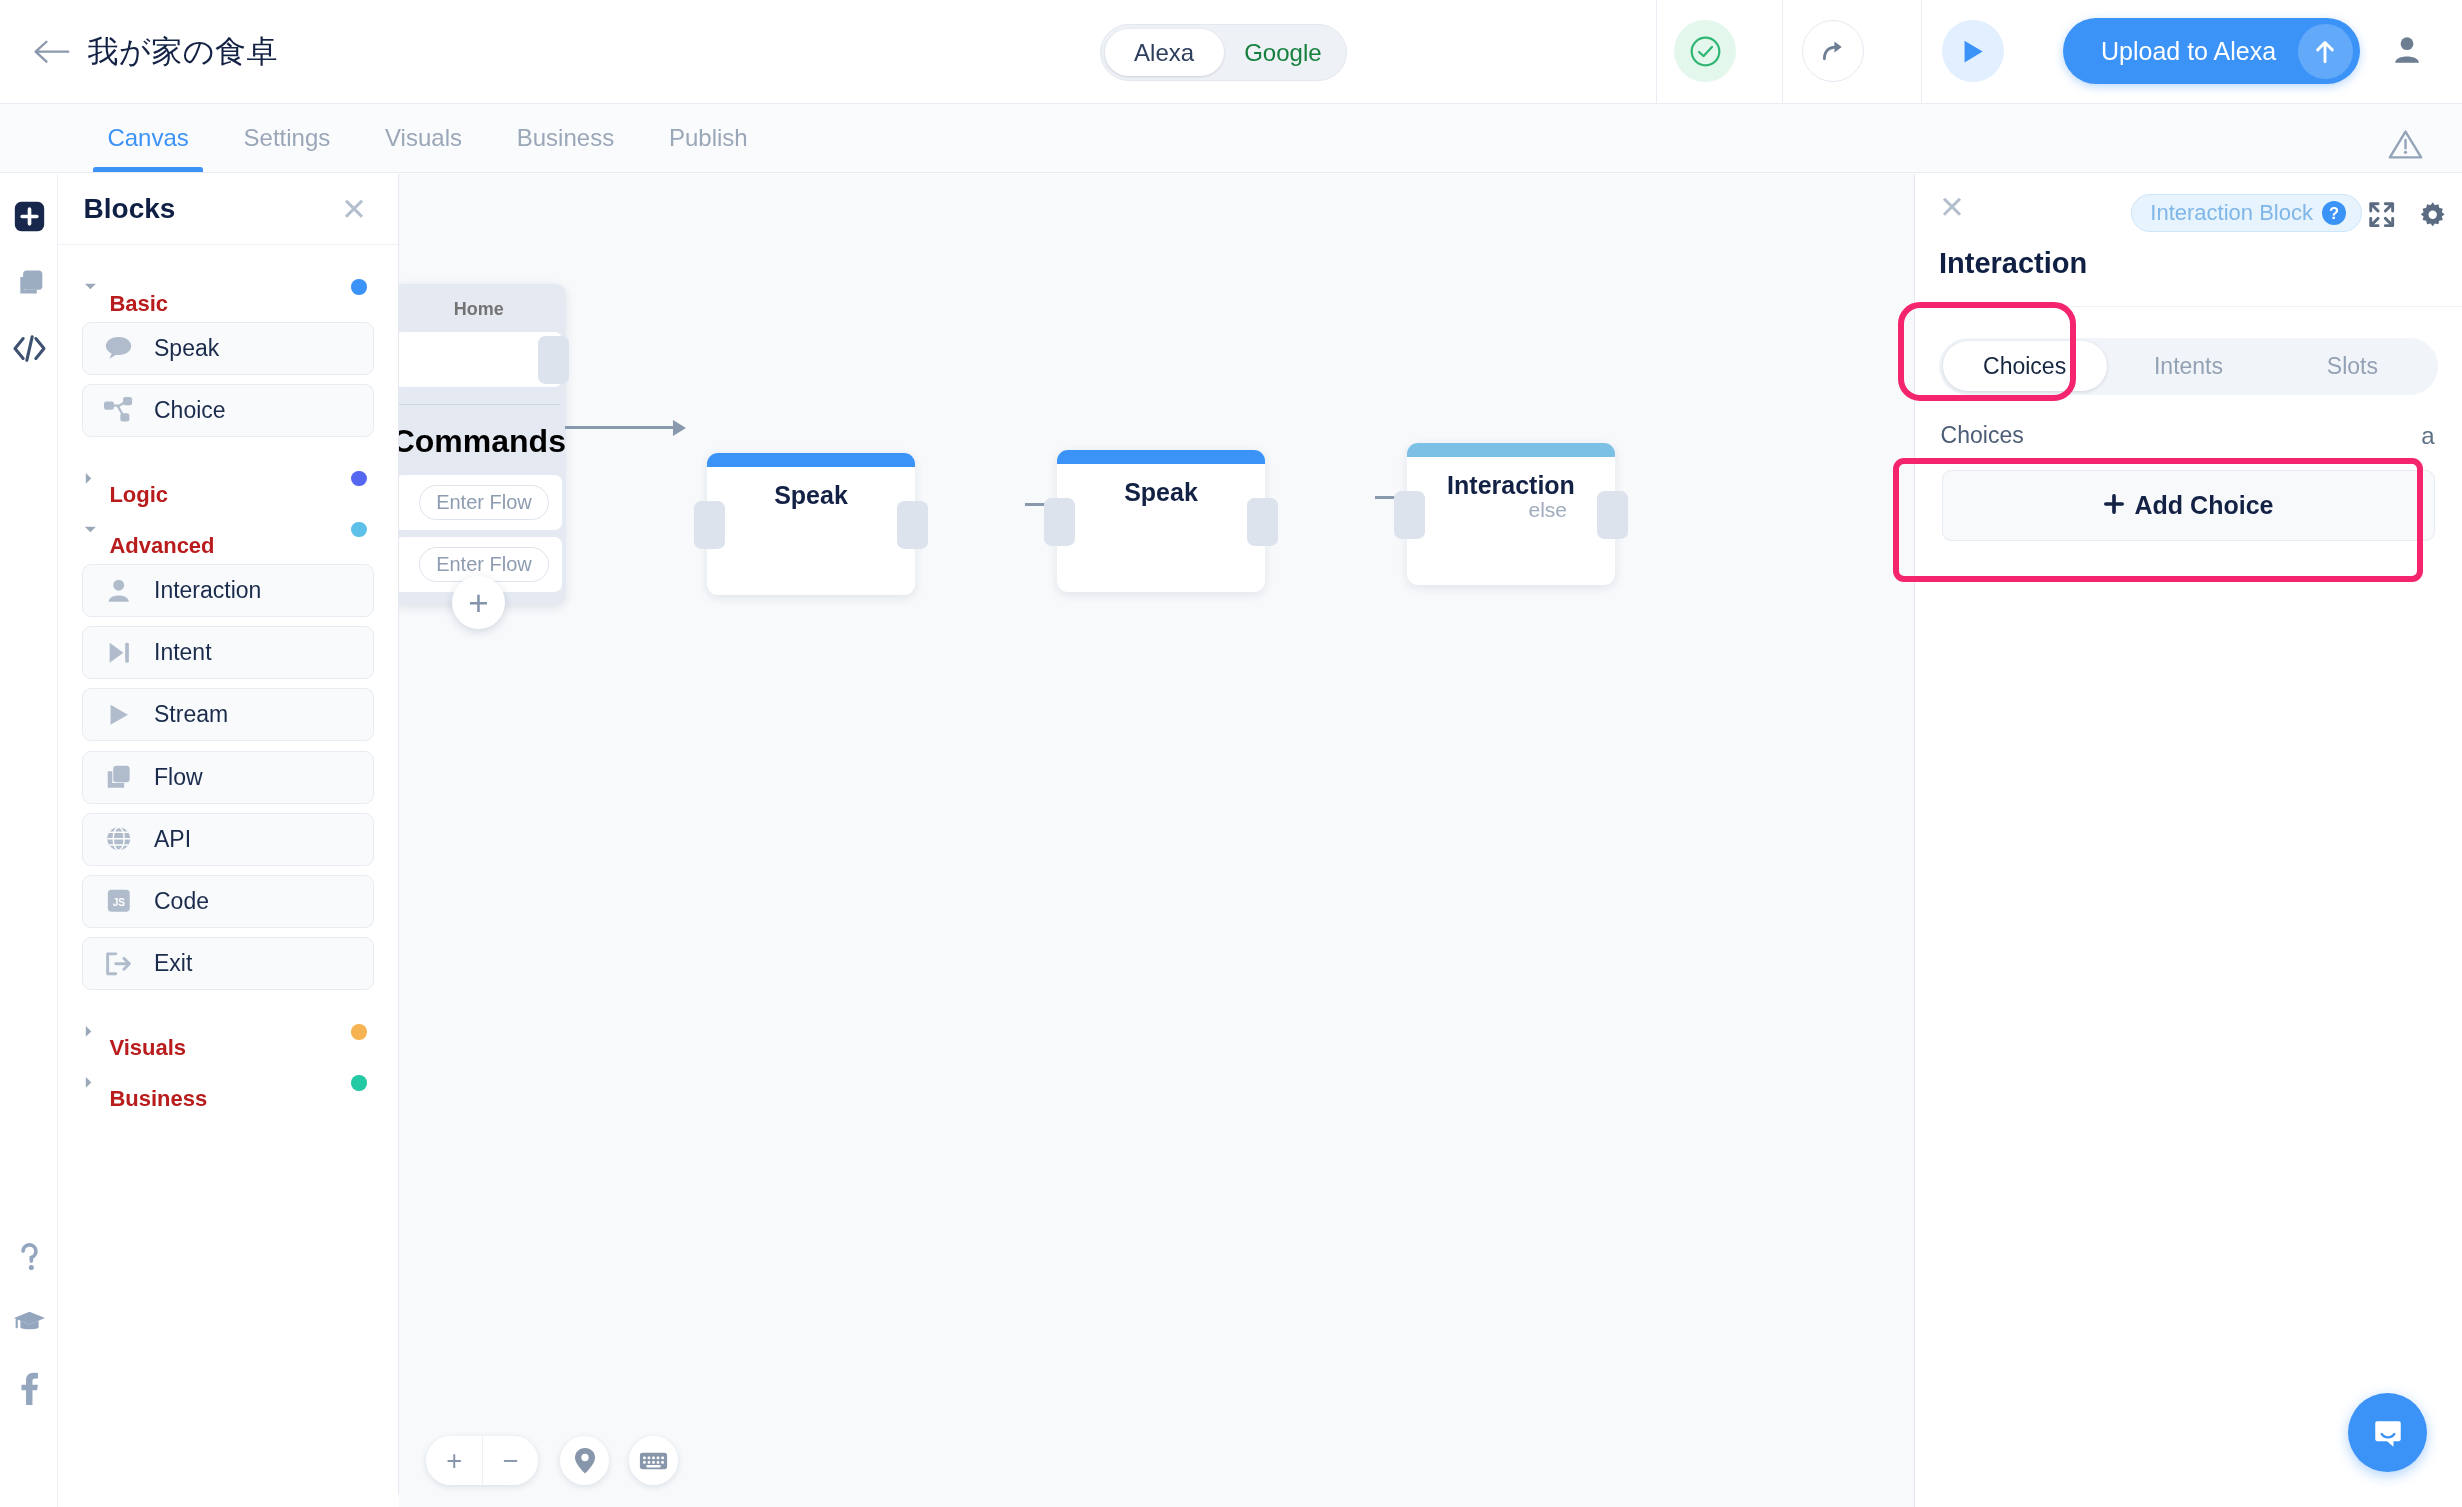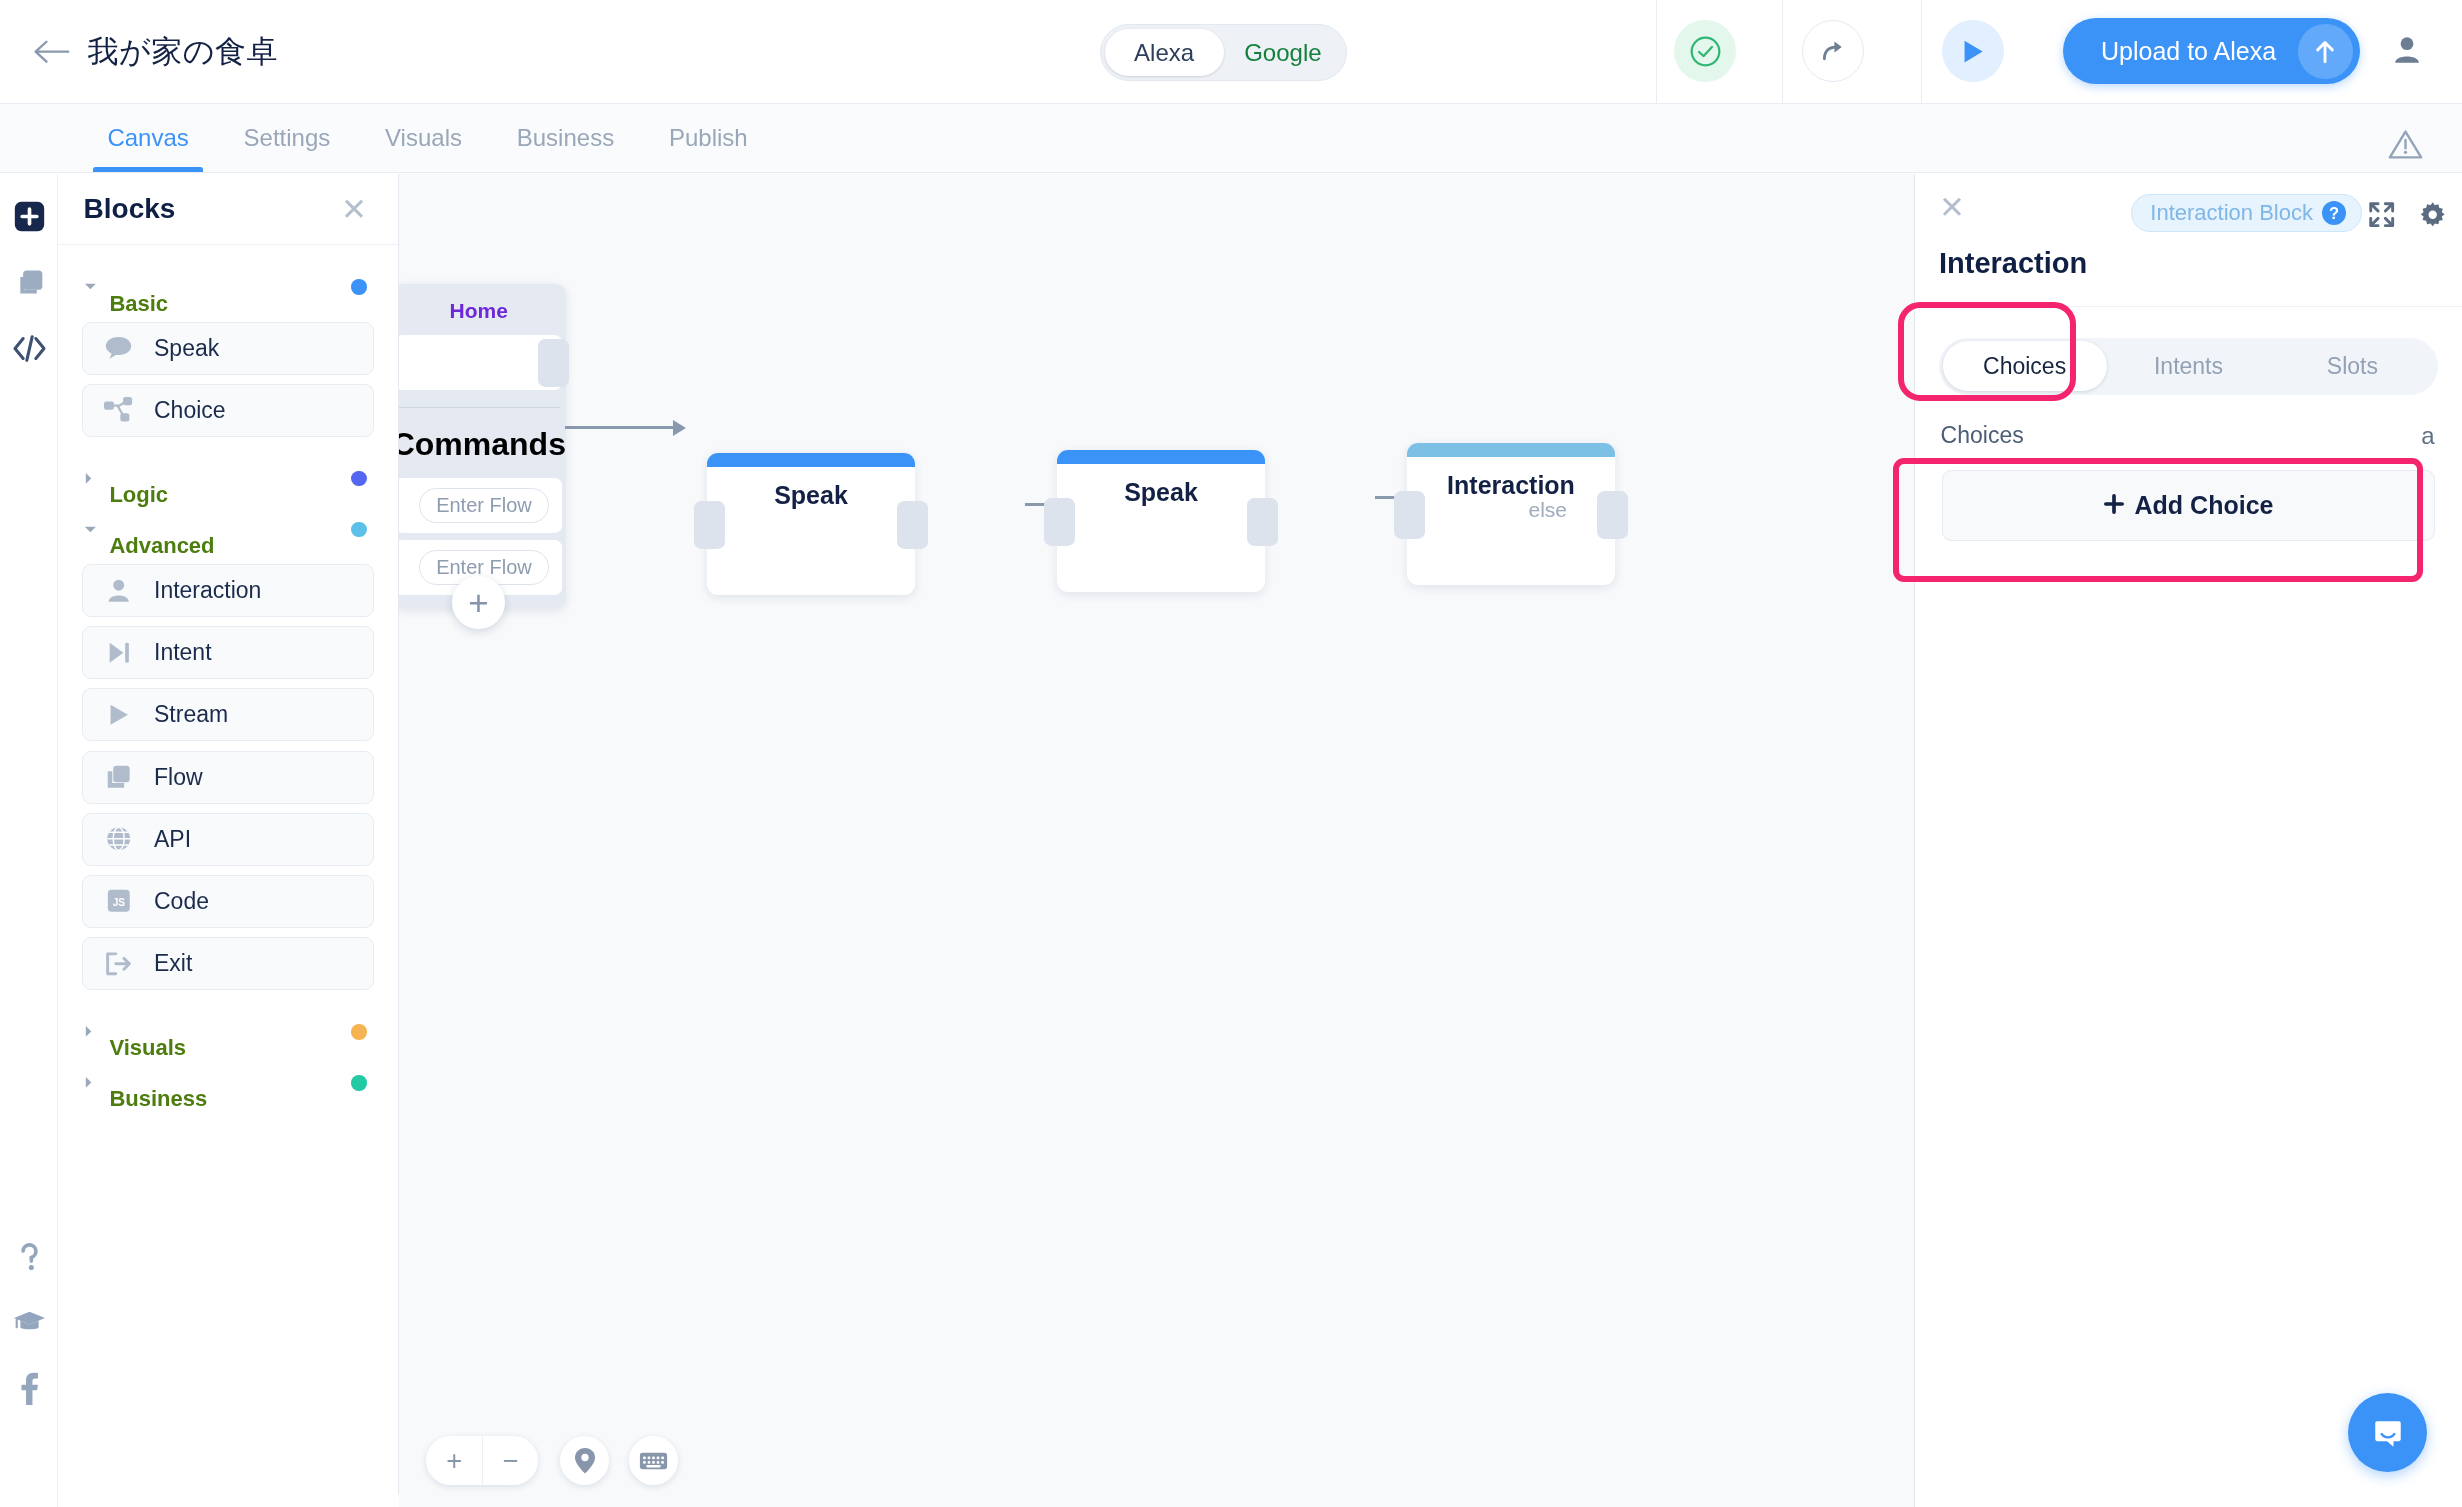--- a/index.html
+++ b/index.html
@@ -121,21 +121,21 @@
   }
   .blocks-title{ font-size:28px; color:#0f2044; font-weight:700; }
   .blocks-close{ color:#b4bfcd; font-size:31px; cursor:pointer; line-height:1; }
   .blocks-body{ padding:16.5px 24px 0 24px; }
   .grp-head{
     display:flex; align-items:center; height:51px; cursor:pointer;
     justify-content:space-between; padding:0 7.3px 0 1.8px;
   }
   .grp-left{ display:flex; align-items:center; gap:12.8px; }
   .caret{ width:12.8px; height:12.8px; display:flex; align-items:center; color:#9aa8ba; }
-  .grp-name{ font-size:22px; color:#4d7c0f; font-weight:700;margin-top:33px; }
+  .grp-name{ font-size:22px; color:#b91c1c; font-weight:700;margin-top:33px; }
   .grp-dot{ width:15.5px; height:15.5px; border-radius:50%; }
   .blk{
     height:53px; margin:9.1px 0; border-radius:9.1px;
     background:#f8fafc; border:0.9px solid #e7ecf2;
     display:flex; align-items:center; padding-left:20px; gap:20px;
     cursor:grab;
   }
   .blk-ico{ width:31px; height:31px; display:flex; align-items:center; justify-content:center; color:#b0bccb; }
   .blk-label{ font-size:23px; color:#1b2b4b; }
 
@@ -170,21 +170,21 @@
     border-left:13.7px solid #8899ae;
   }
 
   
   .home-node{
     position:absolute; left:-7.3px; top:110px; width:174px;
     background:#e5eaf2; border-radius:11px; padding-bottom:12.8px;
     box-shadow:0 2.7px 9.1px rgba(27,46,84,.10);
   }
   .home-title{
-    text-align:center; font-size:21px; color:#6d28d9; font-weight:700;
+    text-align:center; font-size:18px; color:#737373; font-weight:700;
     padding:14.6px 0 12.8px 0;
   }
   .home-row{
     background:#fff; height:55px; margin:0 3.7px; border-radius:7.3px;
     display:flex; align-items:center; justify-content:flex-end;
     padding-right:12.8px; position:relative;
   }
   .home-sep{ height:0.9px; background:#ccd5e1; margin:16.5px 5.5px 0 5.5px; }
   .cmd-title{
     text-align:right; font-size:32px; color:#000000; font-weight:700;

